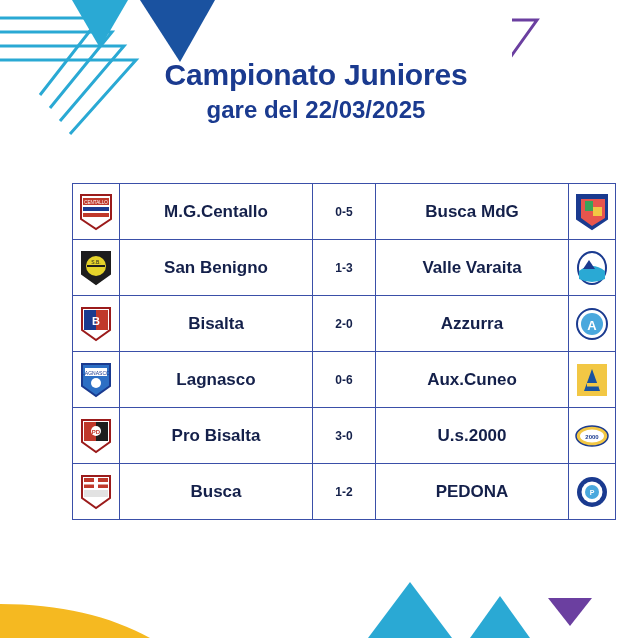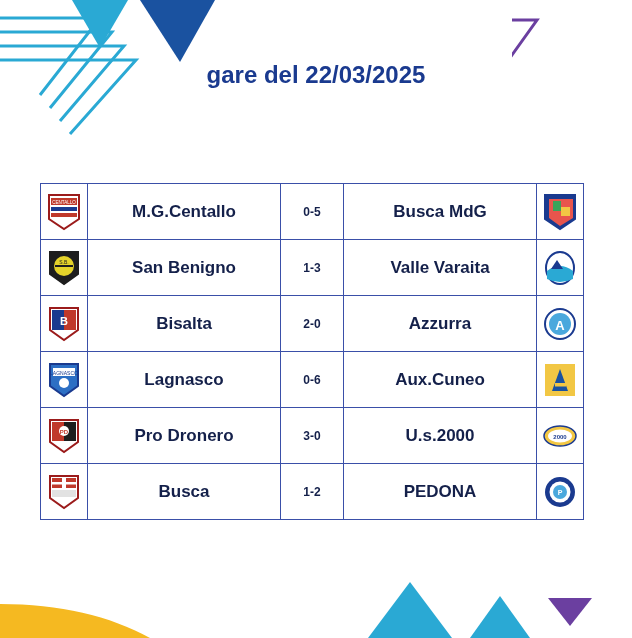--- a/index.html
+++ b/index.html
@@ -62,21 +62,21 @@
     font-weight: bold;
     color: #1a3a8f;
     line-height: 1.25;
     margin-top: 2px;
   }
 
   
   .table-wrap {
     position: absolute;
     top: 183px;
-    left: 40px;
+    left: 72px;
     width: 516px;
   }
   table.results {
     border-collapse: collapse;
     width: 516px;
     table-layout: fixed;
   }
   table.results td {
     border: 1px solid #3a4fa8;
     height: 55px;
@@ -140,20 +140,21 @@
 <div class="deco-bottom">
   <svg width="632" height="70" viewBox="0 0 632 70" xmlns="http://www.w3.org/2000/svg">
     <path d="M0 36 C 60 36, 110 48, 150 70 L0 70 Z" fill="#f5b921"></path>
     <polygon points="368,70 452,70 410,14" fill="#2aa9d4"></polygon>
     <polygon points="470,70 530,70 500,28" fill="#2aa9d4"></polygon>
     <polygon points="548,30 592,30 570,58" fill="#6b3fa0"></polygon>
   </svg>
 </div>
 
 <div class="header">
+  <div class="title-main">Campionato Juniores</div>
   <div class="title-sub">gare del 22/03/2025</div>
 </div>
 
 <div class="table-wrap">
   <table class="results">
     <tbody>
 
       <tr>
         <td class="crest-cell">
           <svg class="crest" viewBox="0 0 34 38">
@@ -243,21 +244,21 @@
       <tr>
         <td class="crest-cell">
           <svg class="crest" viewBox="0 0 34 38">
             <path d="M3 3 H31 V25 L17 35 L3 25 Z" fill="#ffffff" stroke="#9b1b1b" stroke-width="2"></path>
             <path d="M5 5 H17 V24 L5 24 Z" fill="#c0392b"></path>
             <path d="M17 5 H29 V24 L17 24 Z" fill="#1d1d1d"></path>
             <circle cx="17" cy="14" r="5" fill="#ffffff"></circle>
             <text x="17" y="17" font-size="6" font-weight="bold" fill="#c0392b" text-anchor="middle">PD</text>
           </svg>
         </td>
-        <td class="team-cell">Pro Dronero</td>
+        <td class="team-cell">Pro Bisalta</td>
         <td class="score-cell">3-0</td>
         <td class="team-cell">U.s.2000</td>
         <td class="crest-cell">
           <svg class="crest" viewBox="0 0 34 38">
             <ellipse cx="17" cy="19" rx="16" ry="10" fill="#f2c744" stroke="#1a3a8f" stroke-width="1.5"></ellipse>
             <ellipse cx="17" cy="19" rx="12" ry="6.5" fill="#ffffff"></ellipse>
             <text x="17" y="21.5" font-size="6" font-weight="bold" fill="#1a3a8f" text-anchor="middle">2000</text>
           </svg>
         </td>
       </tr>

